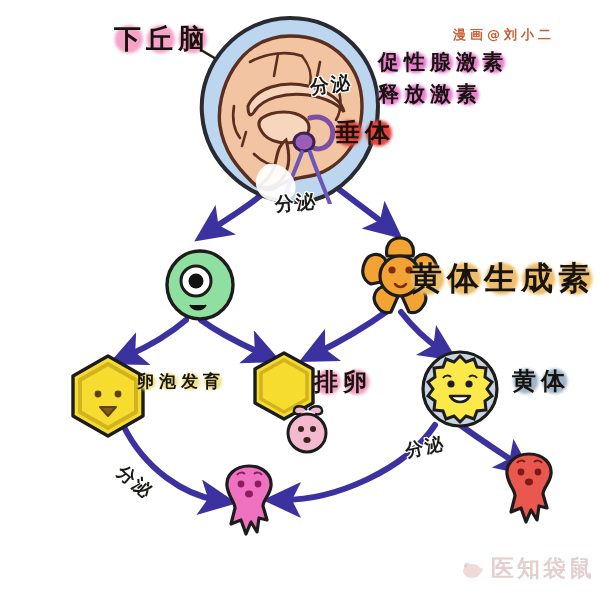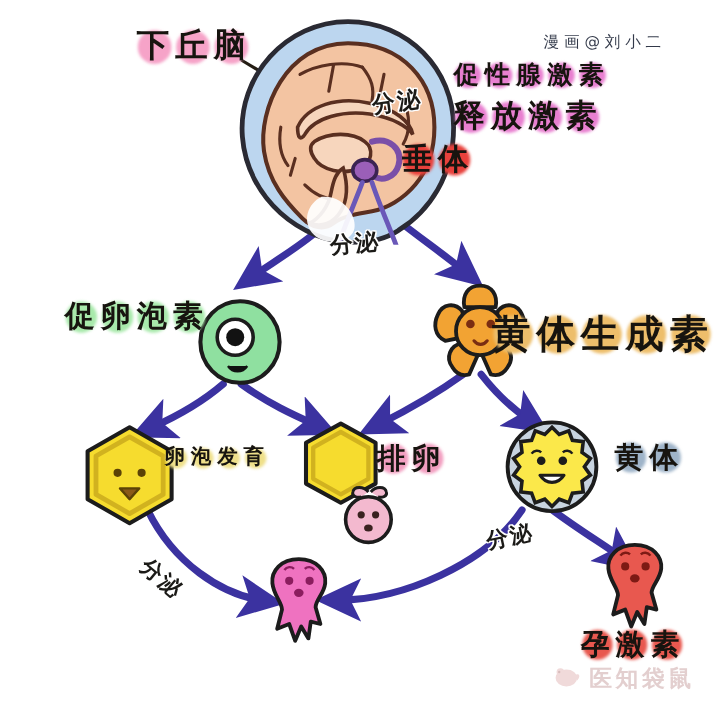--- a/index.html
+++ b/index.html
@@ -49,34 +49,34 @@
     letter-spacing:2px;
     white-space:nowrap;
     z-index:6;
     text-shadow:
       1px 0 0 #fff,-1px 0 0 #fff,0 1px 0 #fff,0 -1px 0 #fff,
       1px 1px 0 #fff,-1px -1px 0 #fff,1px -1px 0 #fff,-1px 1px 0 #fff;
   }
 
   
   .wm-top{
-    color:#0f172a;
+    color:#c2410c;
     font-size:13px;
     letter-spacing:4px;
-    font-weight:normal;
+    font-weight:bold;
     opacity:.85;
     z-index:8;
   }
   .wm-bot{
     color:#e3cfcf;
-    font-size:19px;
+    font-size:23px;
     letter-spacing:3px;
     font-weight:bold;
     z-index:8;
-    display:flex;gap:7px;
+    display:flex;align-items:center;gap:7px;
   }
 
   
   .fig{z-index:5;}
 </style>
 </head>
 <body>
 
 <div id="stage">
 
@@ -218,36 +218,34 @@
     <circle cx="45" cy="22" r="3.4" fill="#7d1a14"></circle>
     <ellipse cx="36" cy="32" rx="4" ry="3.4" fill="#7d1a14"></ellipse>
     <path d="M24,13 C26,10 30,10 32,12" fill="none" stroke="#7d1a14" stroke-width="2"></path>
     <path d="M41,12 C43,10 47,10 49,13" fill="none" stroke="#7d1a14" stroke-width="2"></path>
   </svg>
 
   <div class="lbl" style="left:108px;top:25px;font-size:27px;--hl:#f6a3c8;"><span class="ch">下</span><span class="ch">丘</span><span class="ch">脑</span></div>
 
   <div class="lbl" style="left:372px;top:52px;font-size:21px;font-family:Liberation Serif, serif;--hl:#e87fd0;"><span class="ch">促</span><span class="ch">性</span><span class="ch">腺</span><span class="ch">激</span><span class="ch">素</span></div>
 
-  <div class="lbl" style="left:372px;top:84px;font-size:26px;--hl:#e87fd0;"><span class="ch">释</span><span class="ch">放</span><span class="ch">激</span><span class="ch">素</span></div>
+  <div class="lbl" style="left:372px;top:84px;font-size:21px;--hl:#e87fd0;"><span class="ch">释</span><span class="ch">放</span><span class="ch">激</span><span class="ch">素</span></div>
 
   <div class="lbl" style="left:329px;top:120px;font-size:25px;text-decoration:underline;--hl:#e8413c;"><span class="ch">垂</span><span class="ch">体</span></div>
 
-  <div class="lbl" style="left:48px;top:251px;font-size:25px;--hl:#a8e9ab;"><span class="ch">促</span><span class="ch">卵</span><span class="ch">泡</span><span class="ch">素</span></div>
 
   <div class="lbl" style="left:404px;top:262px;font-size:32px;--hl:#edbe6b;"><span class="ch">黄</span><span class="ch">体</span><span class="ch">生</span><span class="ch">成</span><span class="ch">素</span></div>
 
   <div class="lbl" style="left:131px;top:373px;font-size:17px;--hl:#efe08a;"><span class="ch">卵</span><span class="ch">泡</span><span class="ch">发</span><span class="ch">育</span></div>
 
   <div class="lbl" style="left:308px;top:370px;font-size:24px;--hl:#f29ec0;"><span class="ch">排</span><span class="ch">卵</span></div>
 
   <div class="lbl" style="left:506px;top:369px;font-size:24px;--hl:#9fb4c9;"><span class="ch">黄</span><span class="ch">体</span></div>
 
 
-  <div class="lbl" style="left:478px;top:525px;font-size:24px;--hl:#e8584f;"><span class="ch">孕</span><span class="ch">激</span><span class="ch">素</span></div>
 
   <div class="plain" style="left:305px;top:72px;font-size:19px;transform:rotate(-8deg);">分泌</div>
 
   <div class="plain" style="left:270px;top:190px;font-size:19px;transform:rotate(-5deg);">分泌</div>
 
   <div class="plain" style="left:110px;top:470px;font-size:18px;transform:rotate(40deg);">分泌</div>
 
   <div class="plain" style="left:400px;top:435px;font-size:18px;transform:rotate(-12deg);">分泌</div>
 
   <div class="wm-top" style="left:448px;top:26px;">漫画@刘小二</div>

